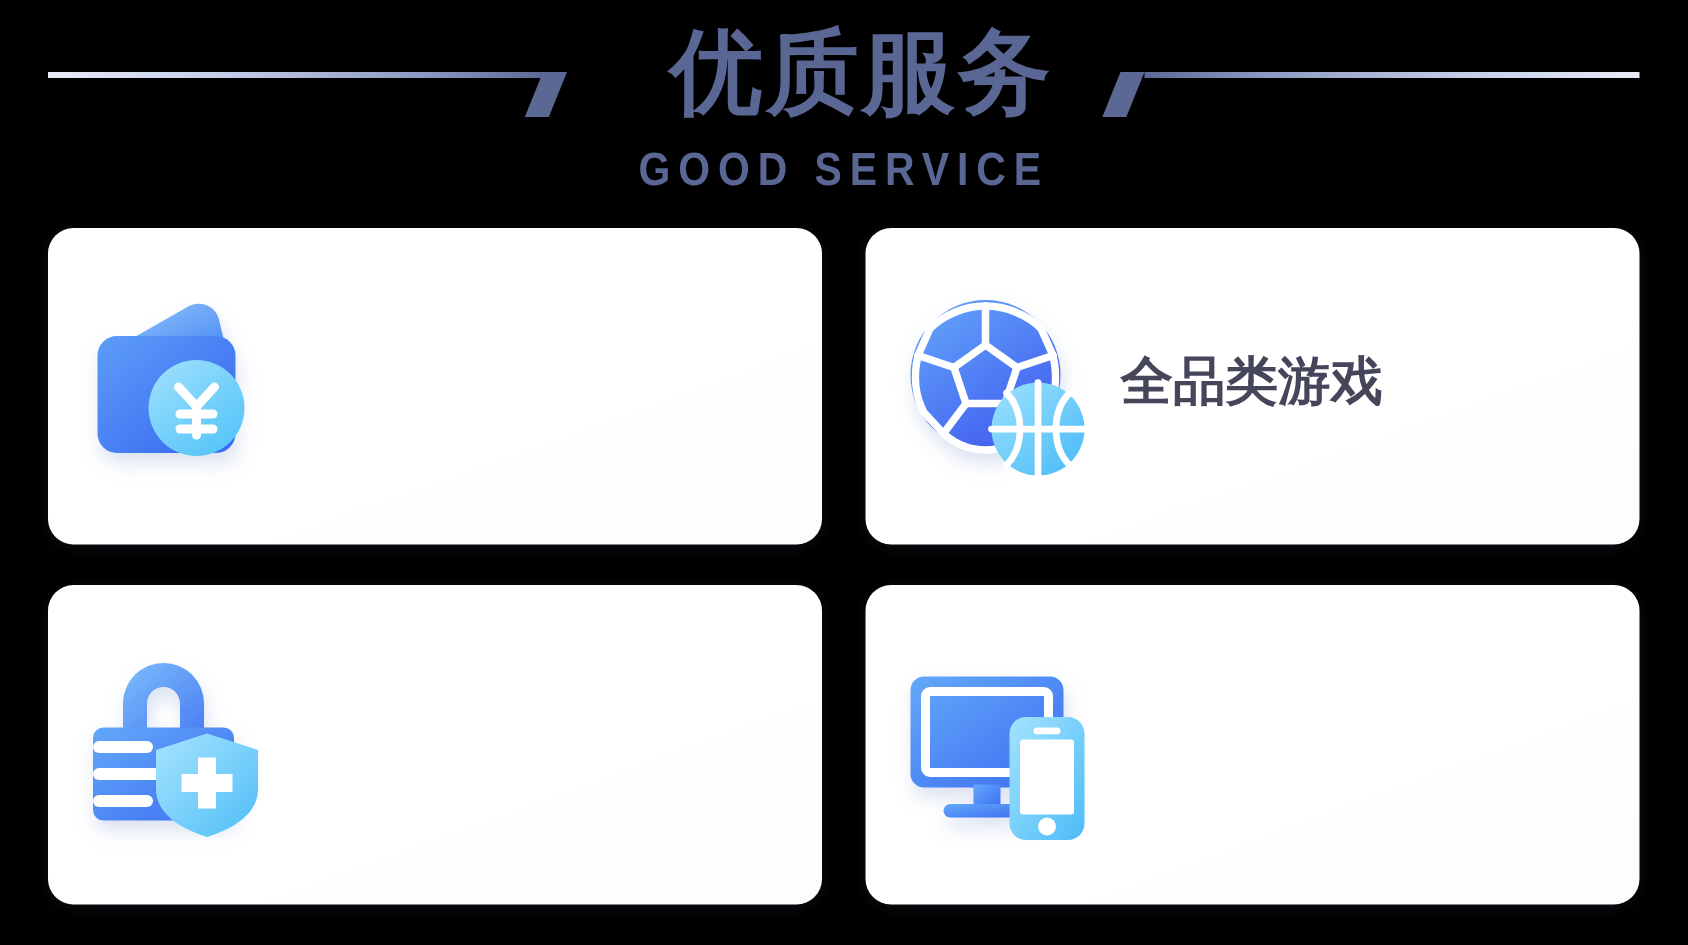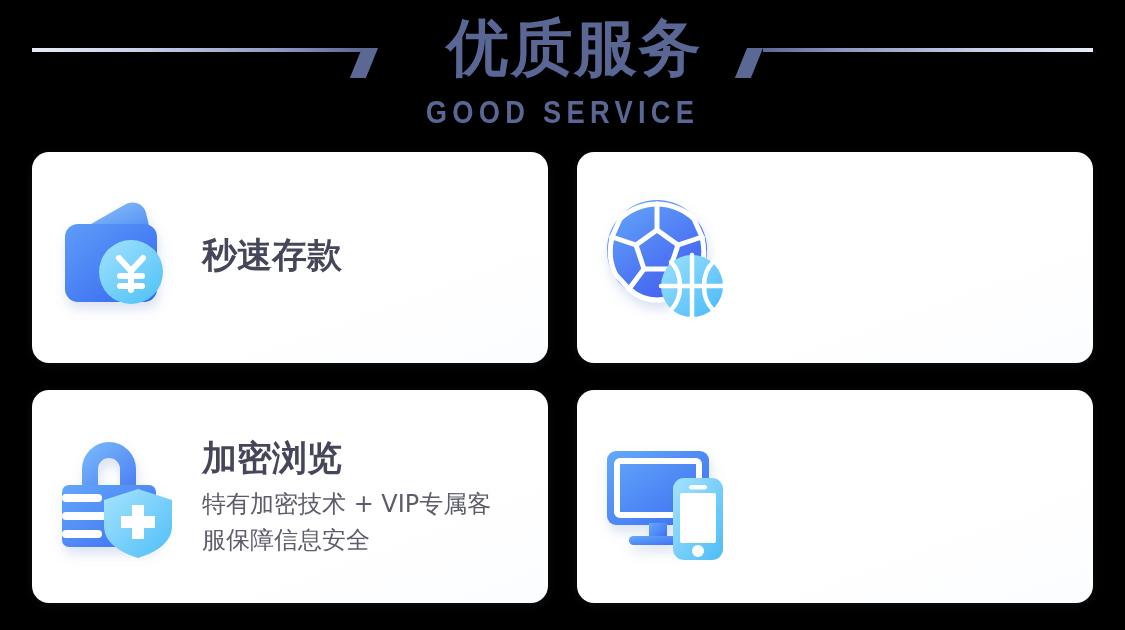--- a/index.html
+++ b/index.html
@@ -194,21 +194,20 @@
             <path d="M65 66 L77 79"></path>
             <path d="M89 66 L77 79"></path>
             <path d="M66 84 L88 84"></path>
             <path d="M66 94 L88 94"></path>
             <path d="M77 79 L77 98"></path>
           </g>
         </svg>
       </div>
     </div>
     <div class="card-text">
-      <div class="card-title">秒速存款</div>
     </div>
   </div>
 
   <div class="card">
     <div class="card-icon">
       <div class="icon-wrap">
         <svg viewBox="0 0 132 132" width="132" height="132" aria-hidden="true">
           <defs>
             <linearGradient id="bg1" x1="0.15" y1="0" x2="0.85" y2="1">
               <stop offset="0%" stop-color="#62a4fa"></stop>
@@ -242,20 +241,21 @@
           <g fill="none" stroke="#ffffff" stroke-width="4.5" stroke-linecap="round">
             <path d="M93 63 L93 125"></path>
             <path d="M62 94 L124 94"></path>
             <path d="M72 70 C84 82 84 106 72 118"></path>
             <path d="M114 70 C102 82 102 106 114 118"></path>
           </g>
         </svg>
       </div>
     </div>
     <div class="card-text">
+      <div class="card-title">全品类游戏</div>
     </div>
   </div>
 
   <div class="card">
     <div class="card-icon">
       <div class="icon-wrap">
         <svg viewBox="0 0 132 132" width="132" height="132" aria-hidden="true">
           <defs>
             <linearGradient id="lg1" x1="0" y1="0" x2="1" y2="1">
               <stop offset="0%" stop-color="#62a8fa"></stop>
@@ -280,27 +280,20 @@
               <rect x="8" y="63" width="40" height="8" rx="4"></rect>
               <rect x="8" y="81" width="48" height="8" rx="4"></rect>
               <rect x="8" y="99" width="40" height="8" rx="4"></rect>
             </g>
           </g>
           <path d="M84 58 L118 69 L118 95 C118 111 103 121 84 127 C65 121 50 111 50 95 L50 69 Z" fill="url(#lg3)"></path>
           <path d="M78 74 L90 74 L90 85 L101 85 L101 97 L90 97 L90 108 L78 108 L78 97 L67 97 L67 85 L78 85 Z" fill="#ffffff"></path>
         </svg>
       </div>
     </div>
-    <div class="card-text">
-      <div class="card-title">加密浏览</div>
-      <div class="card-sub">
-        <span class="line">特有加密技术 + VIP专属客</span>
-        <span class="line">服保障信息安全</span>
-      </div>
-    </div>
   </div>
 
   <div class="card">
     <div class="card-icon">
       <div class="icon-wrap">
         <svg viewBox="0 0 132 132" width="132" height="132" aria-hidden="true">
           <defs>
             <linearGradient id="mg1" x1="0" y1="0" x2="1" y2="1">
               <stop offset="0%" stop-color="#63a9fa"></stop>
               <stop offset="100%" stop-color="#3c6cf1"></stop>

